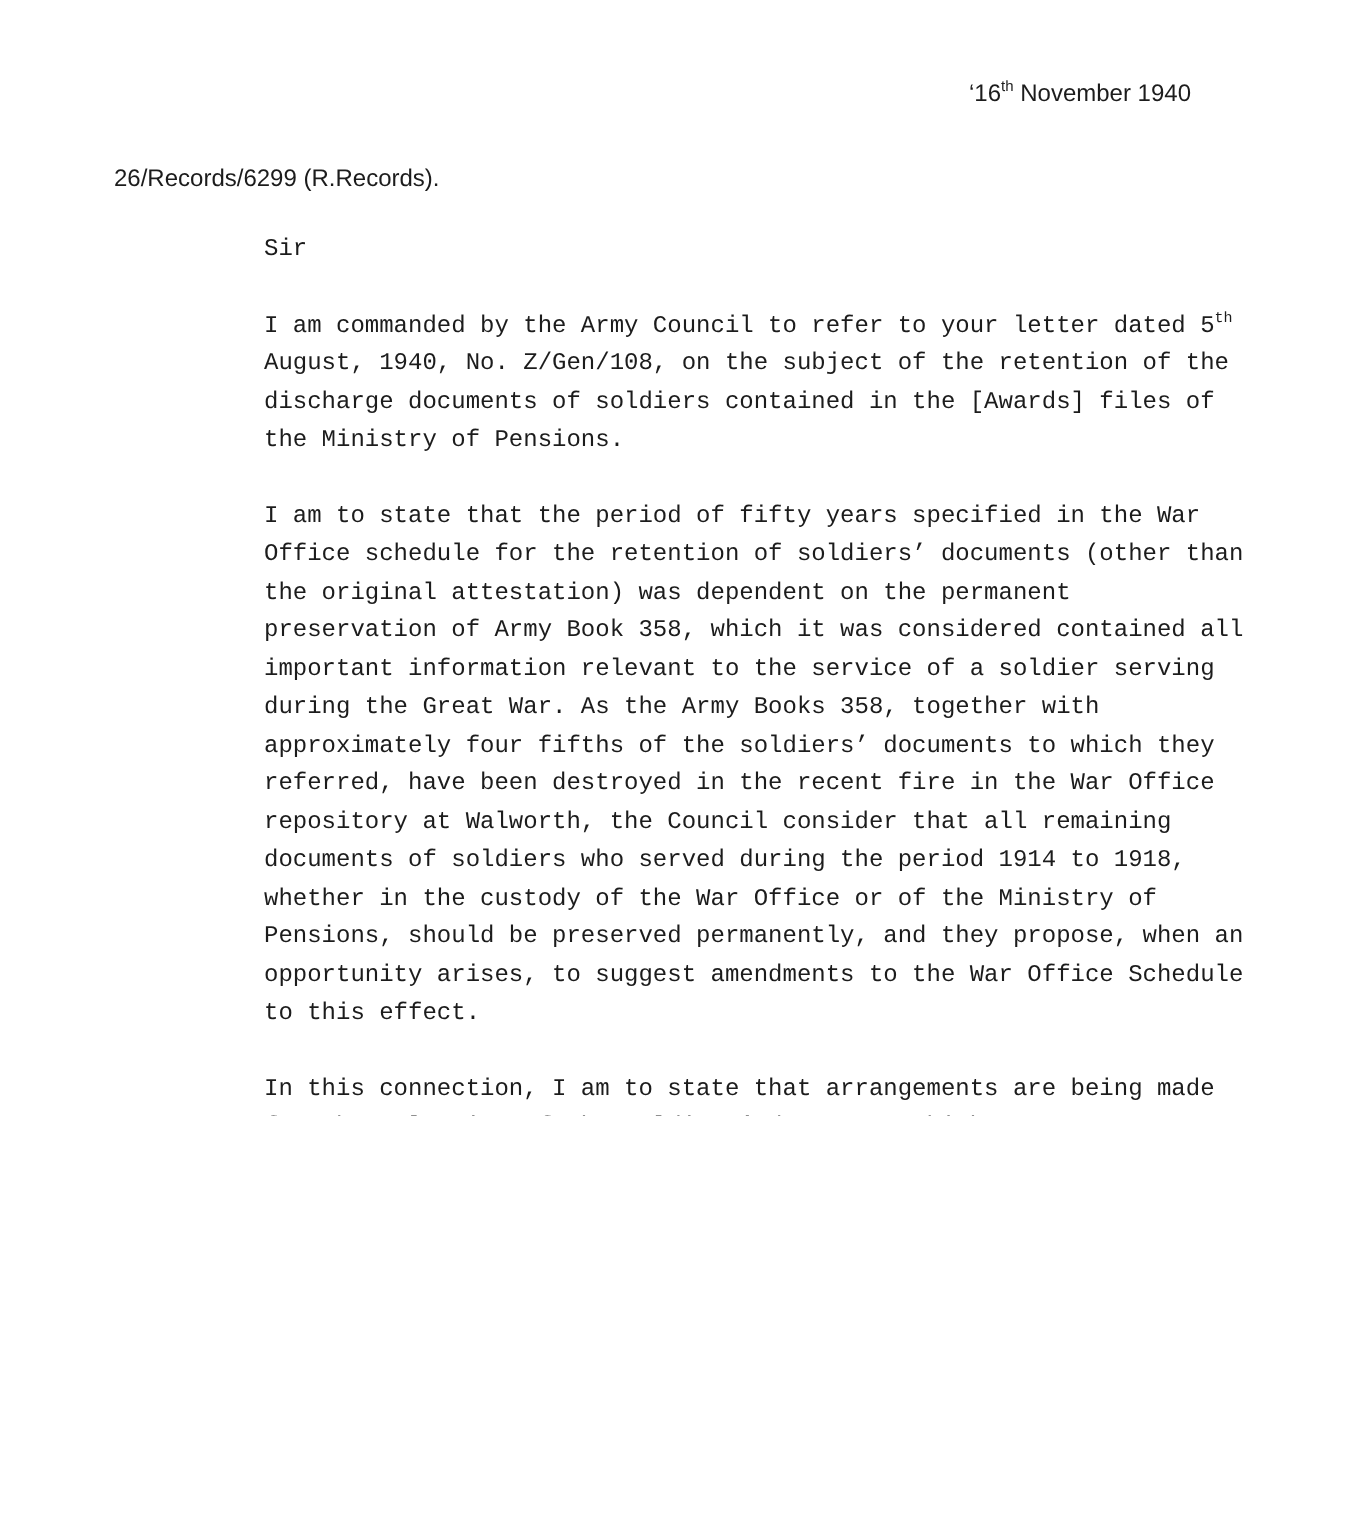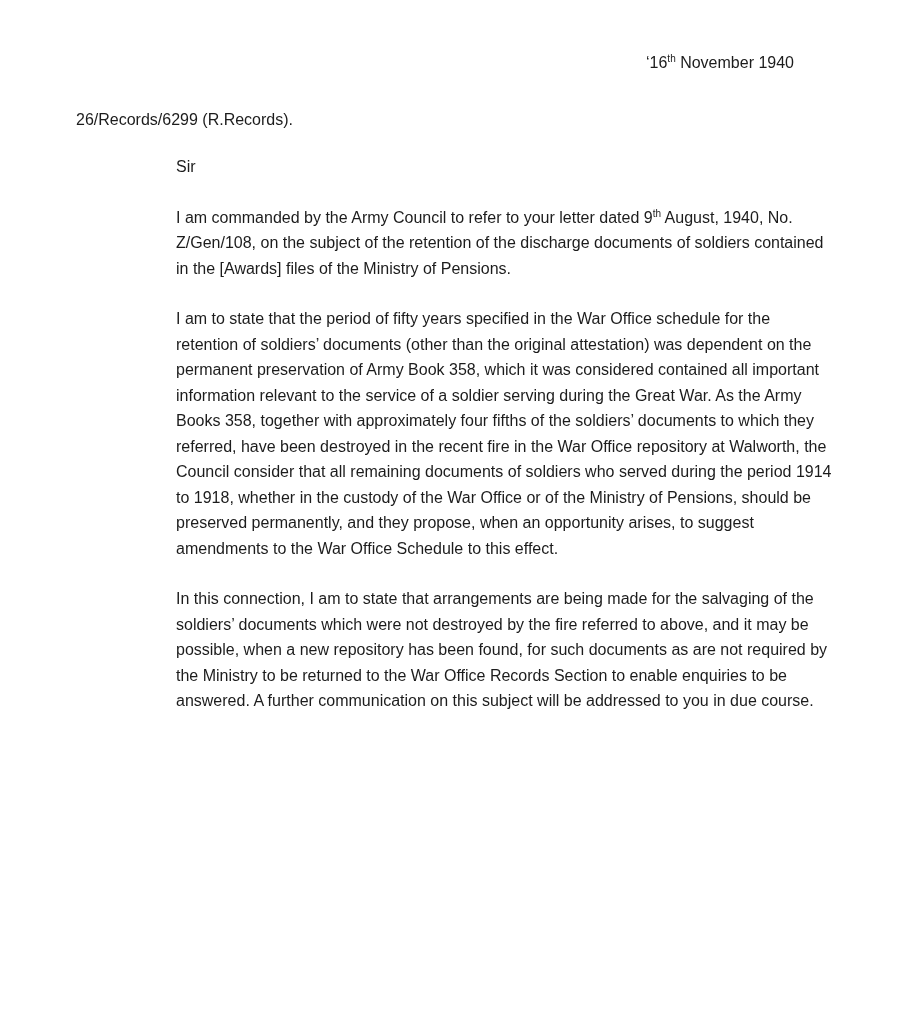--- a/index.html
+++ b/index.html
@@ -25,20 +25,21 @@
     text-align: right;
     white-space: nowrap;
   }
   .reference-line {
     margin-top: 31px;
     padding-left: 37px;
   }
   .letter-body {
     margin-left: 137px;
     width: 660px;
+    font-family: Liberation Mono, monospace;
   }
   .salutation {
     margin-top: 22px;
   }
   .para { 
     margin-top: 22px;
     text-align: left;
   }
   .para + .para {
     margin-top: 25px;
@@ -58,21 +59,21 @@
 <div class="page">
 
   <div class="date-line"><span>‘16</span><sup class="ordinal">th</sup><span> November 1940</span></div>
 
   <div class="reference-line">26/Records/6299 (R.Records).</div>
 
   <div class="letter-body">
 
     <div class="para salutation">Sir</div>
 
-    <div class="para"><span>I am commanded by the Army Council to refer to your letter dated 9</span><sup class="ordinal">th</sup><span> August, 1940, No. Z/Gen/108, on the subject of the retention of the discharge documents of soldiers contained in the [Awards] files of the Ministry of Pensions.</span></div>
+    <div class="para"><span>I am commanded by the Army Council to refer to your letter dated 5</span><sup class="ordinal">th</sup><span> August, 1940, No. Z/Gen/108, on the subject of the retention of the discharge documents of soldiers contained in the [Awards] files of the Ministry of Pensions.</span></div>
 
     <div class="para">I am to state that the period of fifty years specified in the War Office schedule for the retention of soldiers’ documents (other than the original attestation) was dependent on the permanent preservation of Army Book 358, which it was considered contained all important information relevant to the service of a soldier serving during the Great War. As the Army Books 358, together with approximately four fifths of the soldiers’ documents to which they referred, have been destroyed in the recent fire in the War Office repository at Walworth, the Council consider that all remaining documents of soldiers who served during the period 1914 to 1918, whether in the custody of the War Office or of the Ministry of Pensions, should be preserved permanently, and they propose, when an opportunity arises, to suggest amendments to the War Office Schedule to this effect.</div>
 
     <div class="para">In this connection, I am to state that arrangements are being made for the salvaging of the soldiers’ documents which were not destroyed by the fire referred to above, and it may be possible, when a new repository has been found, for such documents as are not required by the Ministry to be returned to the War Office Records Section to enable enquiries to be answered. A further communication on this subject will be addressed to you in due course.</div>
 
     <div class="para closing-line">I am, Sir, Books obedient Servant,’</div>
 
   </div>
 
 </div>

